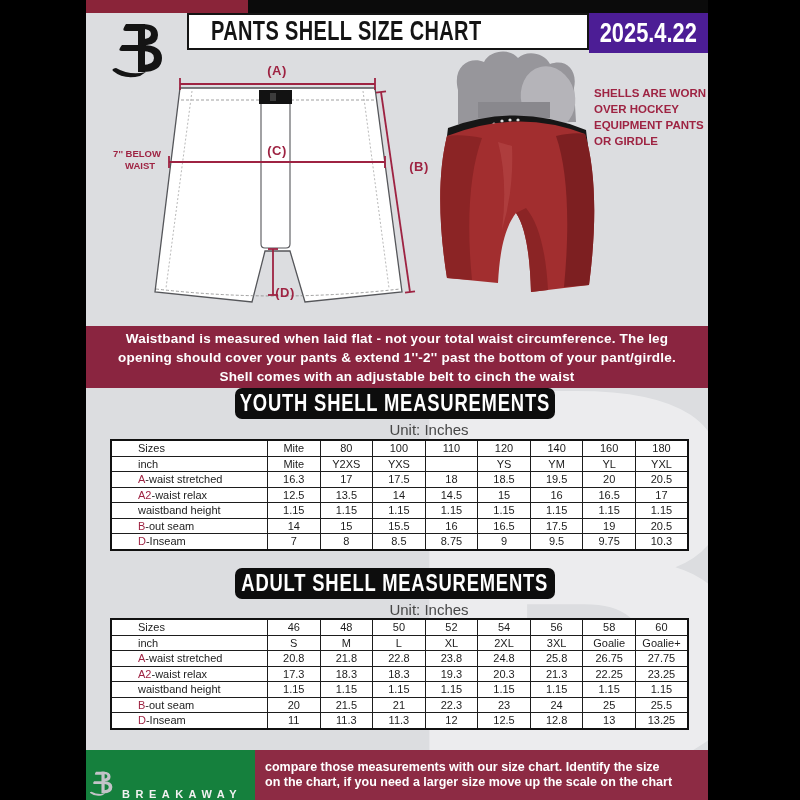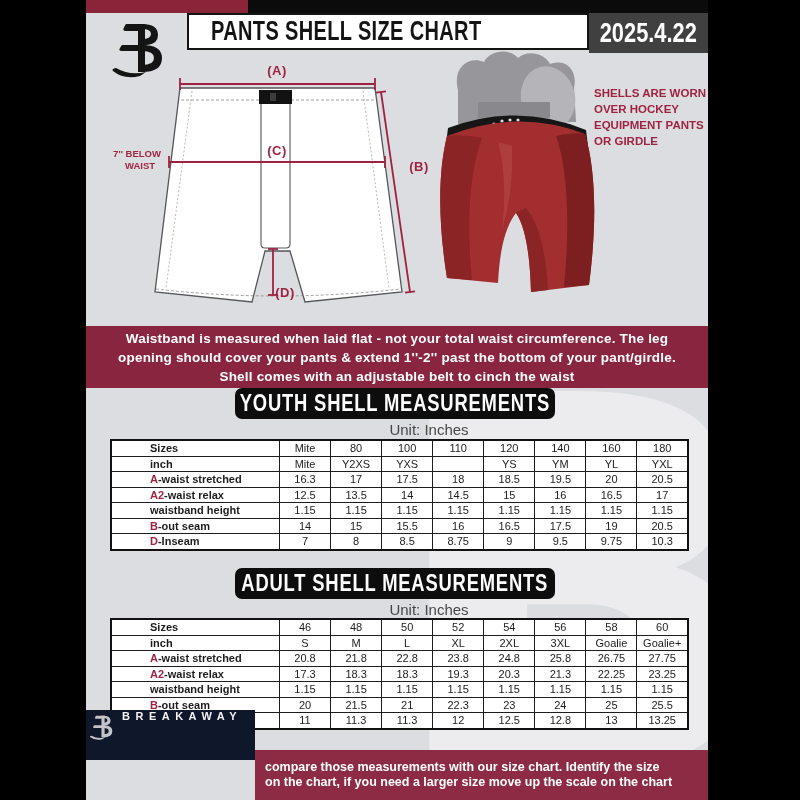--- a/index.html
+++ b/index.html
@@ -10,21 +10,21 @@
   .content > *{position:absolute;z-index:1;}
   .watermark{z-index:0;right:-70px;top:330px;font-size:520px;font-weight:bold;
              color:rgba(255,255,255,0.45);line-height:1;font-family:"DejaVu Sans",sans-serif;}
   .strip-maroon{left:0;top:0;width:162px;height:13px;background:#8a2439;}
   .strip-black{left:162px;top:0;width:460px;height:13px;background:#0b0b0b;}
   .logo-header{left:18px;top:16px;width:66px;height:66px;}
   .title-box{left:101px;top:13px;width:402px;height:37px;background:#fff;
              border:2px solid #141414;box-sizing:border-box;display:flex;align-items:center;}
   .title-box .condensed{font-size:27px;font-weight:bold;color:#141414;letter-spacing:0.5px;
              transform:scaleX(0.74);transform-origin:left center;margin-left:22px;white-space:nowrap;}
-  .date-box{left:503px;top:13px;width:119px;height:40px;background:#404040;
+  .date-box{left:503px;top:13px;width:119px;height:40px;background:#4c1d95;
             display:flex;align-items:center;justify-content:center;}
   .date-box .condensed{font-size:28px;font-weight:bold;color:#fff;transform:scaleX(0.78);
             transform-origin:center;white-space:nowrap;}
   .diagram-svg{left:18px;top:55px;}
   .pants-photo{left:352px;top:50px;}
   .photo-note{left:508px;top:85px;color:#9e2342;font-weight:bold;font-size:11.5px;line-height:16px;}
   .info-banner{left:0;top:326px;width:622px;height:62px;background:#8a2540;color:#fff;
                display:flex;flex-direction:column;align-items:center;justify-content:center;
                font-weight:bold;font-size:13.5px;line-height:19px;letter-spacing:0.2px;}
   .info-banner div{white-space:nowrap;}
@@ -34,27 +34,27 @@
                   transform:scaleX(0.8);transform-origin:center;white-space:nowrap;}
   .banner-youth{top:388px;}
   .banner-adult{top:568px;}
   .unit{left:0;width:622px;text-align:center;font-size:15px;color:#474747;padding-left:32px;}
   .unit-youth{top:421px;}
   .unit-adult{top:601px;}
   table.size{border-collapse:collapse;table-layout:fixed;width:579px;background:#fff;
              border:2px solid #111;}
   table.size td{border:1.5px solid #1d1d1d;height:14.5px;font-size:11px;color:#1c1c1c;
              text-align:center;padding:0;overflow:hidden;white-space:nowrap;}
-  table.size td.lbl{text-align:left;padding-left:38px;font-weight:bold;width:129px;}
+  table.size td.lbl{text-align:left;padding-left:26px;font-weight:normal;width:129px;}
   table.size td.hdr{font-weight:normal;}
   table.size span.pre{color:#9e2342;}
   .table-youth{left:24px;top:439px;}
   .table-adult{left:24px;top:618px;}
-  .footer-black{left:0;top:710px;width:169px;height:50px;background:#0f172a;
-                display:flex;align-items:flex-start;}
+  .footer-black{left:0;top:750px;width:169px;height:50px;background:#15803d;
+                display:flex;align-items:flex-end;}
   .footer-brand{color:#f2f2f2;font-size:11px;font-weight:bold;letter-spacing:5.5px;margin-left:6px;}
   .footer-maroon{left:169px;top:750px;width:453px;height:50px;background:#8d2b44;color:#fff;
                  display:flex;flex-direction:column;justify-content:center;padding-left:10px;
                  box-sizing:border-box;font-weight:bold;font-size:12.5px;line-height:15.5px;}
   .footer-maroon div{white-space:nowrap;}
   .dg-label{font-size:13px;font-weight:bold;fill:#9e2342;letter-spacing:0.5px;}
   .dg-note{font-size:9.5px;font-weight:bold;fill:#9e2342;}
 </style>
 </head>
 <body>

